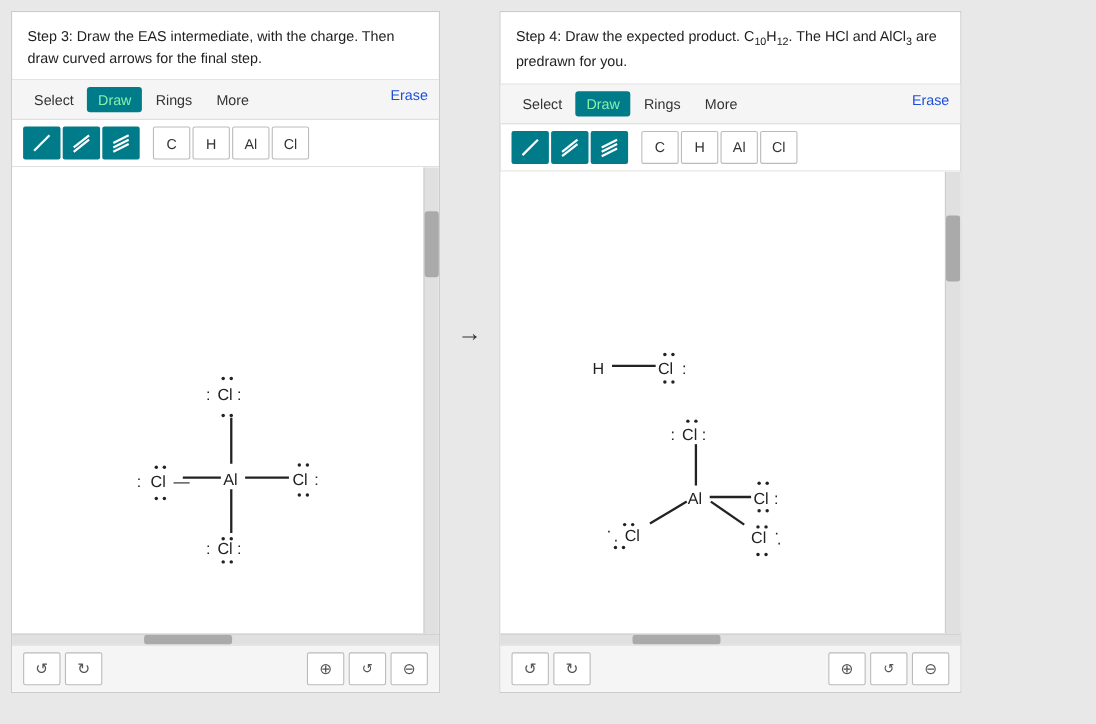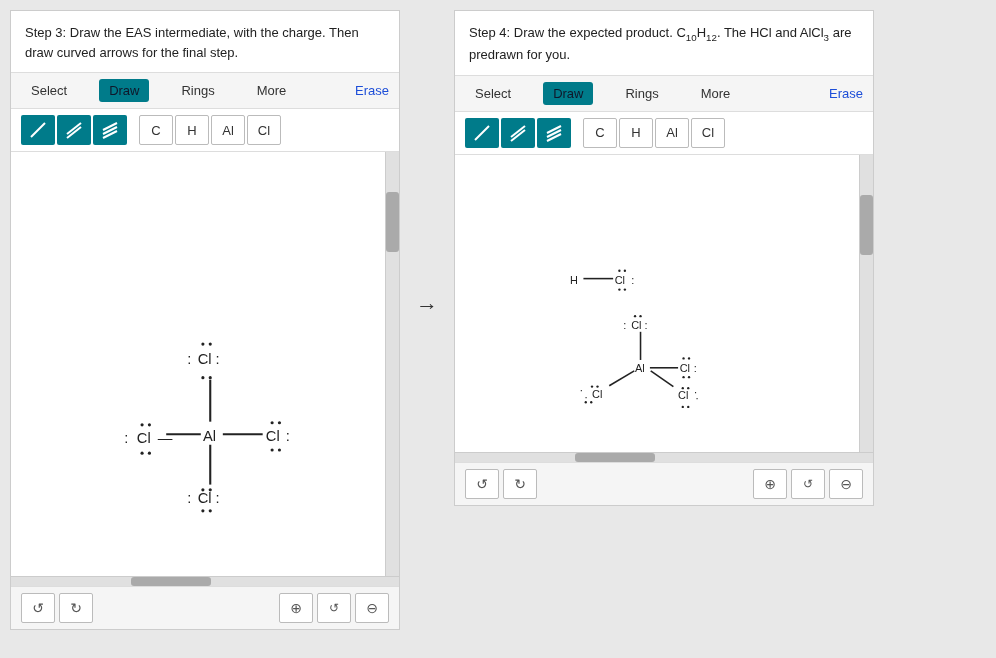--- a/index.html
+++ b/index.html
@@ -23,52 +23,52 @@
       position: relative;
     }
 
     .panel-left {
       width: 390px;
       height: 620px;
     }
 
     .panel-right {
       width: 420px;
-      height: 496px;
+      height: 620px;
     }
 
     .panel-description {
       padding: 12px 14px 10px;
       font-size: 13px;
       line-height: 1.5;
       color: #222;
       border-bottom: 1px solid #ddd;
     }
 
     .toolbar {
       display: flex;
-      align-items: center;
+      align-items: flex-start;
       padding: 6px 10px;
-      gap: 22px;
+      gap: 2px;
       border-bottom: 1px solid #ddd;
       background: #f5f5f5;
     }
 
     .toolbar-btn {
       padding: 4px 10px;
       font-size: 13px;
       cursor: pointer;
       background: none;
       border: none;
       color: #333;
     }
 
     .toolbar-btn.active {
       background: #007b8a;
-      color: #0f172a;
+      color: #86efac;
       border-radius: 3px;
     }
 
     .toolbar-erase {
       margin-left: auto;
       color: #1d4ed8;
       font-size: 13px;
       cursor: pointer;
       background: none;
       border: none;

